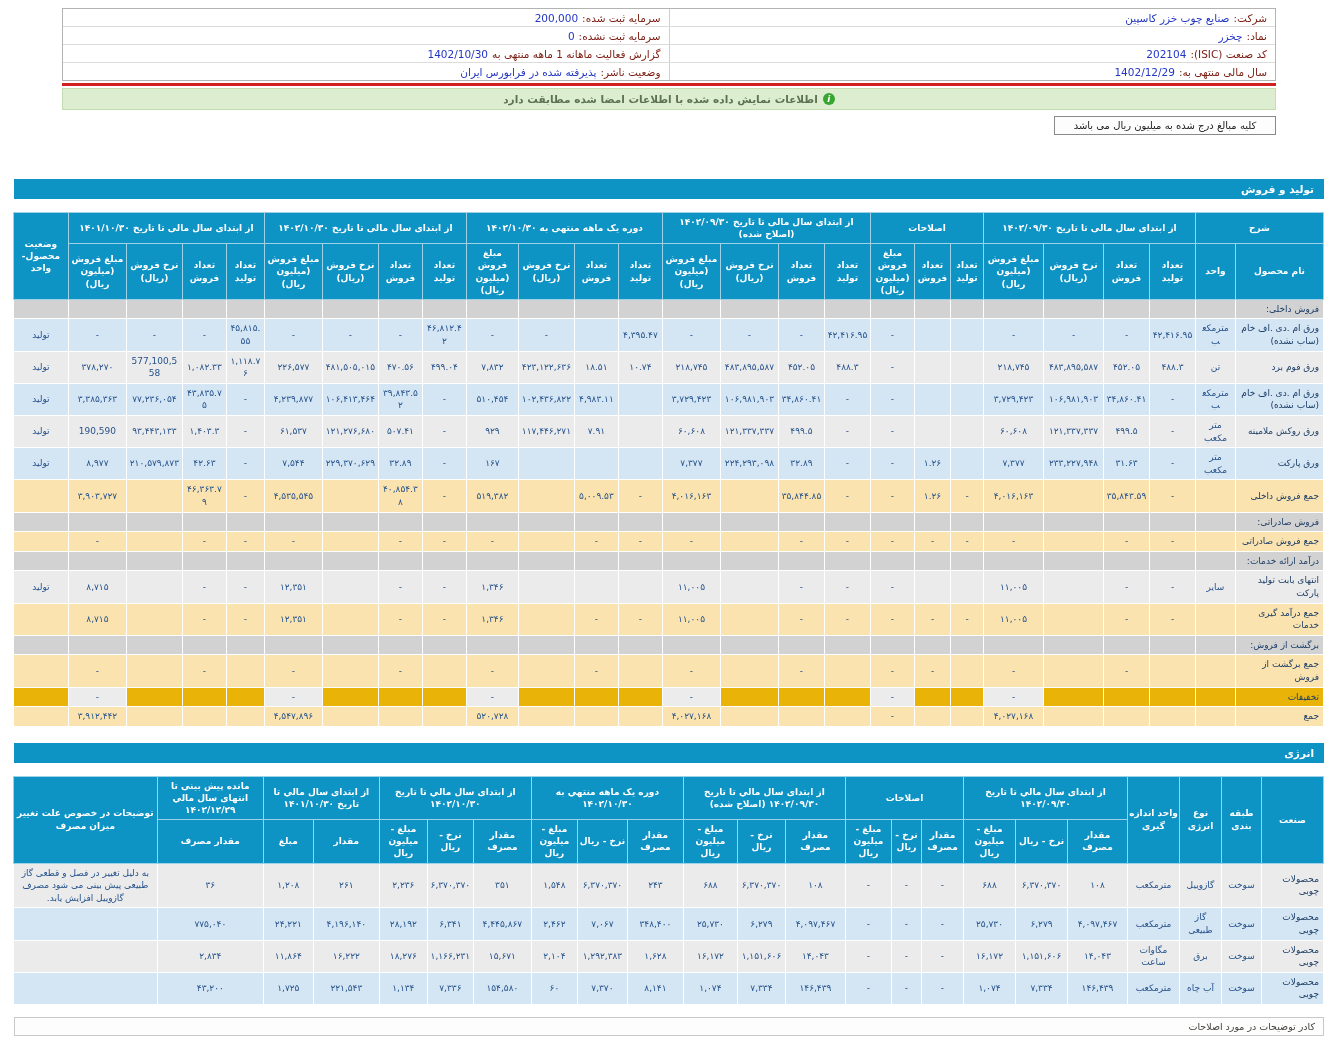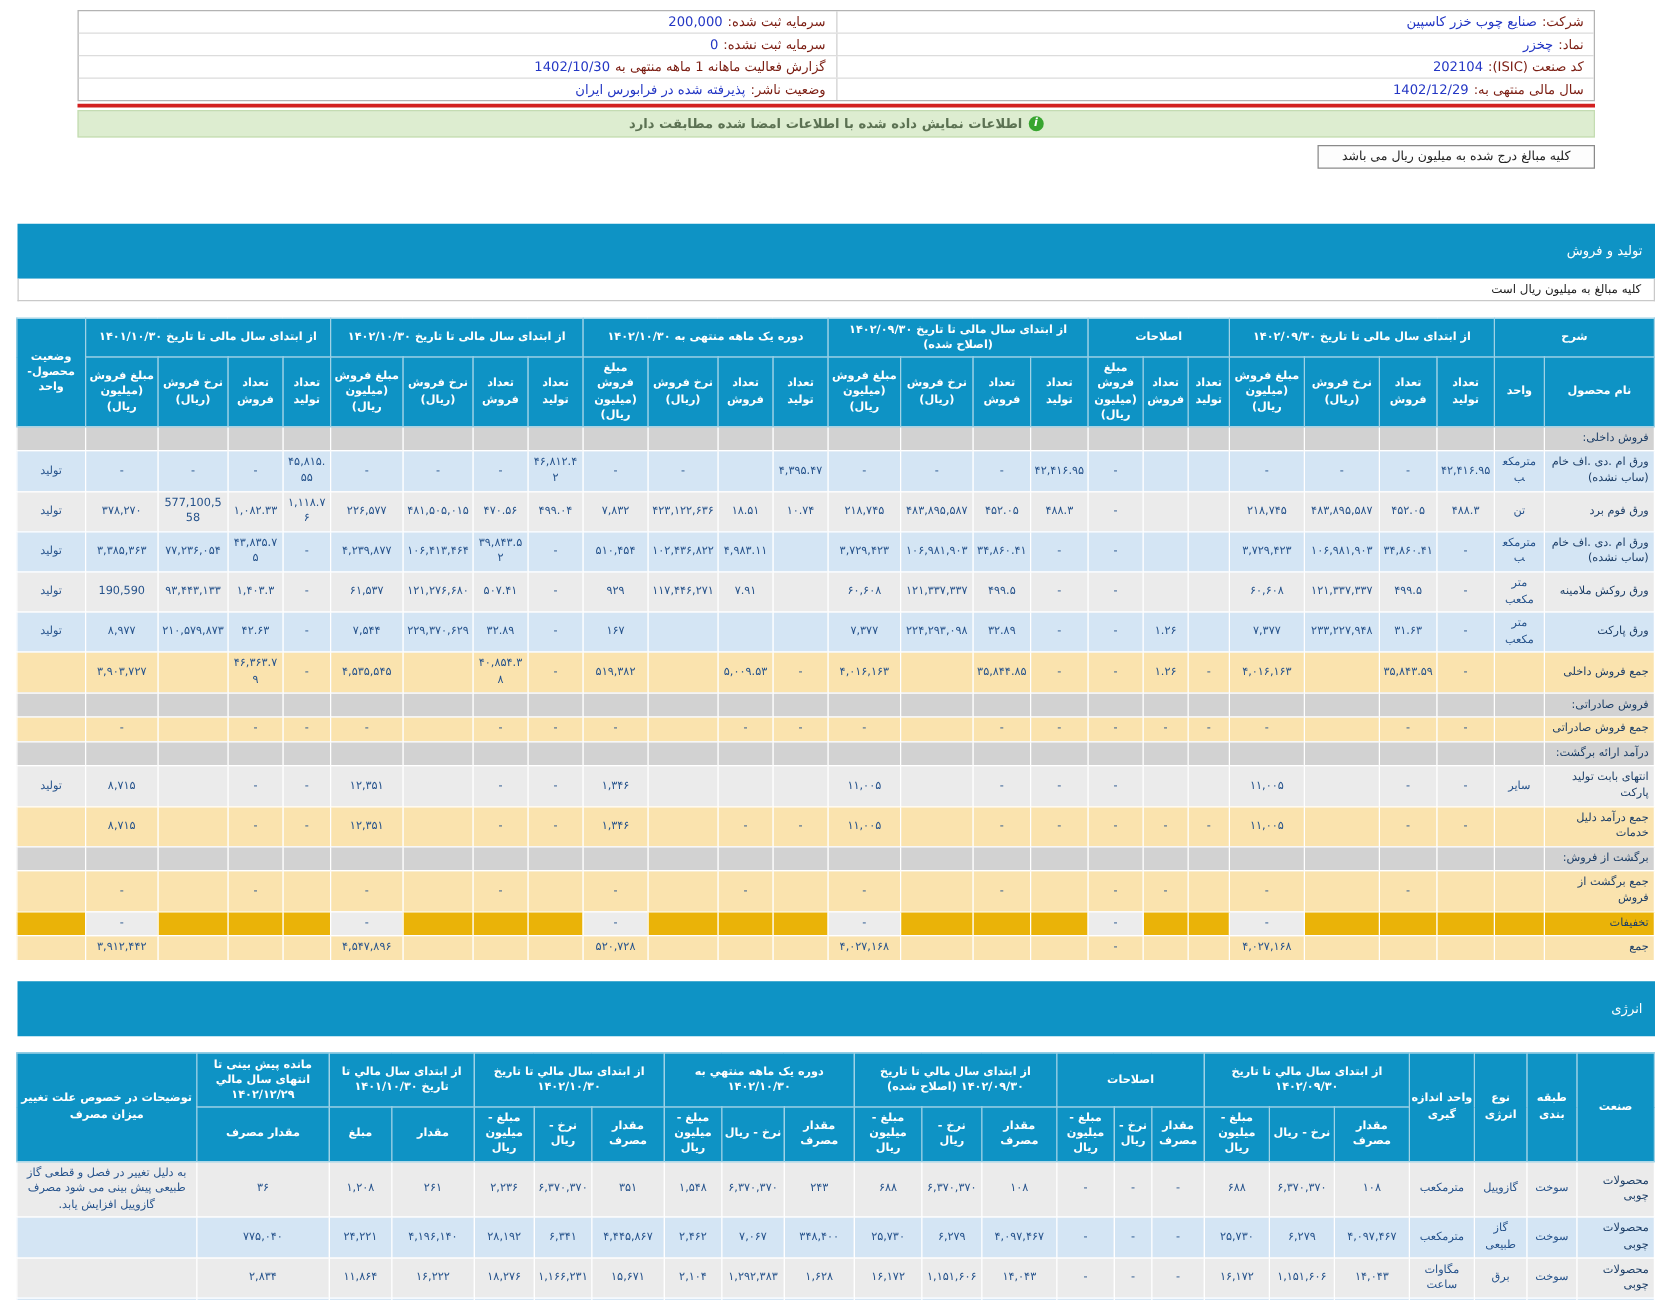--- a/index.html
+++ b/index.html
@@ -16,21 +16,21 @@
   .lbl{color:#7b1d12;font-size:10.5px;white-space:nowrap;}
   .val{color:#2336c4;font-size:10.5px;margin-right:4px;white-space:nowrap;}
   .red-line{height:3px;background:#d21f1f;margin-top:2px;}
   .green-bar{background:#ddedd0;border:1px solid #c4dcb2;margin-top:2px;height:20px;display:flex;align-items:center;justify-content:center;gap:5px;}
   .green-bar .txt{color:#5c7253;font-size:10.5px;font-weight:bold;}
   .info-icon{display:inline-block;width:12px;height:12px;border-radius:50%;background:#37a52f;color:#fff;font-size:9px;font-weight:bold;text-align:center;line-height:12px;font-style:italic;}
   .amounts-btn{margin-top:6px;width:222px;height:19px;background:#fdfdfd;border:1px solid #8a8a8a;font-size:10px;color:#222;font-family:"DejaVu Sans",sans-serif;cursor:pointer;}
 
   
   .content{padding:0 14px;}
-  .section-bar{background:#0e93c5;color:#fff;font-size:10.5px;font-weight:normal;padding:16px 10px;margin-top:44px;}
+  .section-bar{background:#0e93c5;color:#fff;font-size:10.5px;font-weight:bold;padding:4px 10px;margin-top:44px;}
   .section-bar.energy{margin-top:16px;}
   .unit-strip{background:#fff;border:1px solid #c9c9c9;border-top:none;font-size:9.5px;color:#222;padding:3px 10px;}
 
   
   table.grid{border-collapse:collapse;table-layout:fixed;width:1310px;margin-top:13px;border:1px solid #b9b9b9;background:#fff;}
   table.grid th{background:#0e93c5;color:#fff;font-size:9px;font-weight:bold;border:1px solid #9fd2e6;padding:3px 1px;line-height:1.35;}
   table.grid td{border:1px solid #fff;padding:3px 2px;text-align:center;font-size:9px;color:#26538c;line-height:1.4;word-wrap:break-word;}
   table.grid td:first-child{text-align:right;padding-right:4px;color:#1c3e67;}
   tr.row-blue td{background:#d4e5f4;}
   tr.row-gray td{background:#ebebeb;}
@@ -96,21 +96,20 @@
     <div class="green-bar">
       <span class="info-icon">i</span>
       <span class="txt">اطلاعات نمایش داده شده با اطلاعات امضا شده مطابقت دارد</span>
     </div>
     <button class="amounts-btn">کلیه مبالغ درج شده به میلیون ریال می باشد</button>
   </div>
 
   <div class="content">
 
     <div class="section-bar">تولید و فروش</div>
-    <div class="unit-strip">کلیه مبالغ به میلیون ریال است</div>
 
     <table class="grid">
       <colgroup>
         <col style="width:88px">
           <col style="width:40px">
         <col style="width:46px">
           <col style="width:46px">
           <col style="width:60px">
           <col style="width:60px">
         <col style="width:33px">
@@ -420,21 +419,21 @@
             <td>-</td>
             <td></td>
             <td>-</td>
             <td>-</td>
             <td>-</td>
             <td></td>
             <td>-</td>
             <td></td>
           </tr>
           <tr class="row-cat">
-            <td>درآمد ارائه برگشت:</td>
+            <td>درآمد ارائه خدمات:</td>
             <td></td>
             <td></td>
             <td></td>
             <td></td>
             <td></td>
             <td></td>
             <td></td>
             <td></td>
             <td></td>
             <td></td>
@@ -476,21 +475,21 @@
             <td>-</td>
             <td></td>
             <td>۱۲,۳۵۱</td>
             <td>-</td>
             <td>-</td>
             <td></td>
             <td>۸,۷۱۵</td>
             <td>تولید</td>
           </tr>
           <tr class="row-sum">
-            <td>جمع درآمد دلیل خدمات</td>
+            <td>جمع درآمد گیری خدمات</td>
             <td></td>
             <td>-</td>
             <td>-</td>
             <td></td>
             <td>۱۱,۰۰۵</td>
             <td>-</td>
             <td>-</td>
             <td>-</td>
             <td>-</td>
             <td>-</td>

